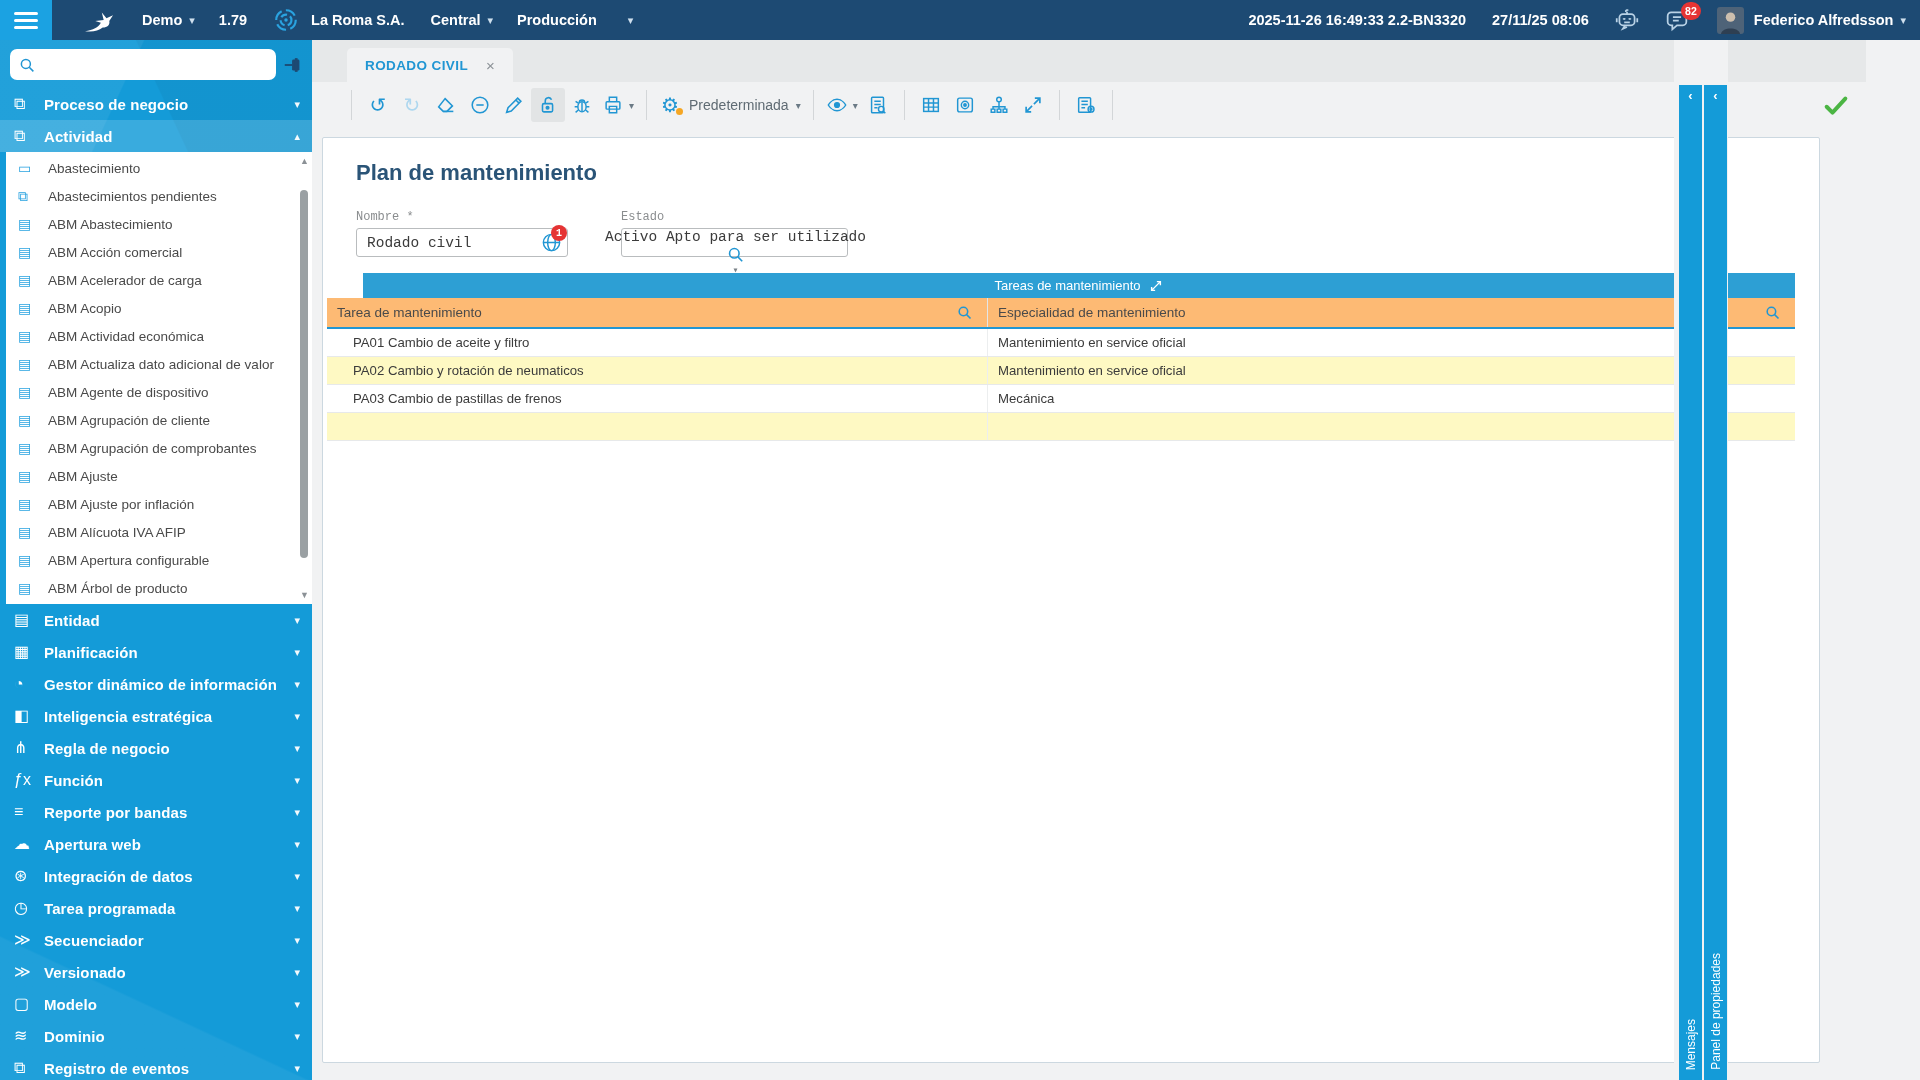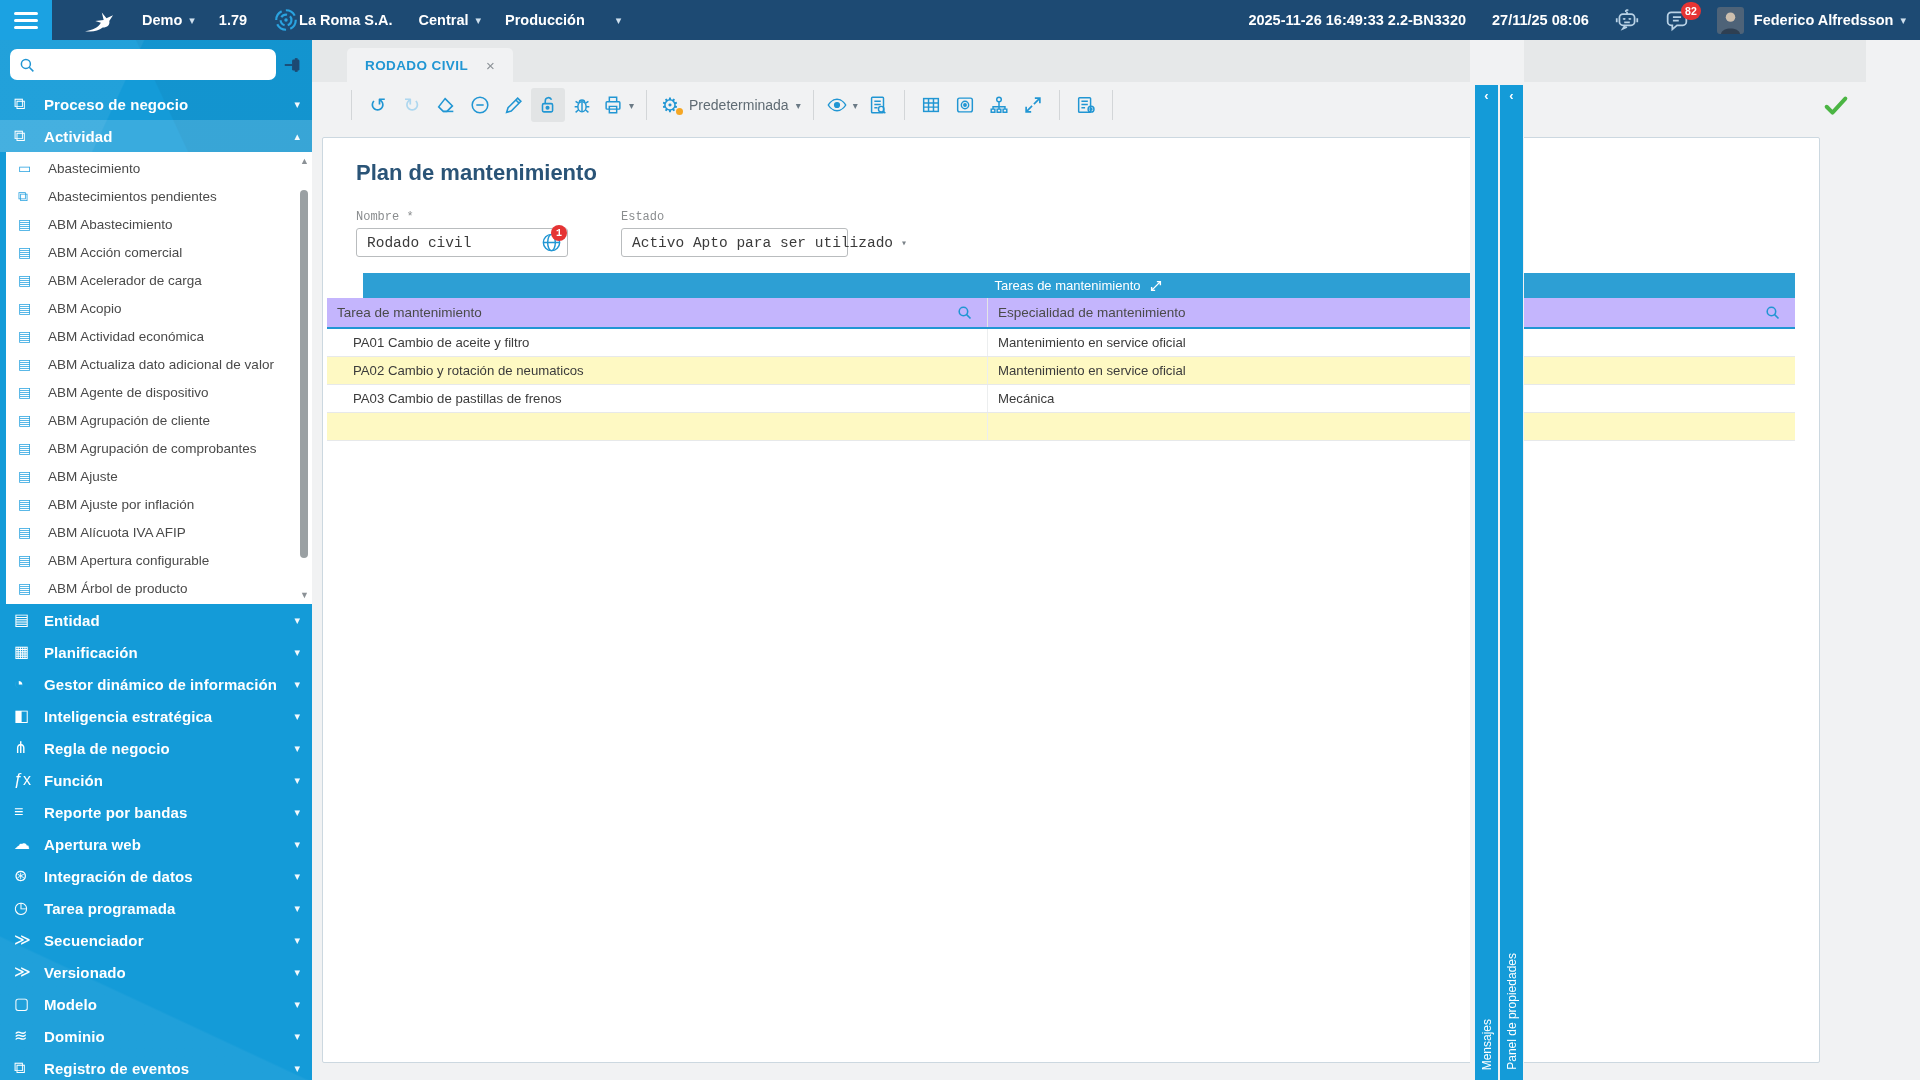--- a/index.html
+++ b/index.html
@@ -2,21 +2,21 @@
 <html><head>
 <meta charset="utf-8">
 <style>
   * { box-sizing: border-box; }
   html,body { margin:0; padding:0; }
   body {
     width:1920px; height:1080px; overflow:hidden;
     font-family:"Liberation Sans", sans-serif;
     background:#f1f2f3;
   }
-  #app { position:relative; width:1524px; height:1080px; }
+  #app { position:relative; width:1728px; height:1080px; }
 
   
   #topbar {
     position:absolute; left:0; top:0; width:1920px; height:40px;
     background:#1d4a73; color:#fff; display:flex; align-items:center;
   }
   #hamburger {
     width:52px; height:40px; background:#1ba2e2; display:flex; flex-direction:column;
     justify-content:center; align-items:center; gap:4px; cursor:pointer; flex:0 0 auto;
   }
@@ -126,36 +126,36 @@
   }
   #nombre-globe { position:absolute; right:5px; top:3px; width:23px; height:23px; color:#2196d3; }
   #nombre-globe svg { width:100%; height:100%; }
   #nombre-badge {
     position:absolute; right:-4px; top:-6px; width:16px; height:16px; background:#e53434;
     border-radius:50%; color:#fff; font-size:10px; font-weight:bold;
     display:flex; align-items:center; justify-content:center;
   }
   #estado-input {
     width:227px; height:29px; border:1px solid #b9bcbe; border-radius:3px; background:#fff;
-    display:flex; align-items:center; padding:0 8px 0 10px; cursor:pointer;
+    display:flex; align-items:center; padding:0 8px 0 10px; cursor:pointer;flex-direction:column;
   }
   #estado-value { flex:1; font-size:14.5px; color:#3b3b3b; white-space:nowrap; }
   #estado-input .mag { width:19px; height:19px; color:#2196d3; margin:0 4px; }
   #estado-input .mag svg { width:100%; height:100%; }
   #estado-caret { font-size:10px; color:#7a8288; }
 
   
   #grid-panel { margin:16px 24px 0 4px; }
   #grid-band {
     height:25px; background:#2d9fd4; display:flex; align-items:center; justify-content:center;
     color:#fff; font-size:13px;margin-left:36px;
   }
   #grid-band .expand-ic { width:14px; height:14px; margin-left:9px; cursor:pointer; }
   #grid-band .expand-ic svg { width:100%; height:100%; }
-  #grid-header { display:flex; height:31px; background:#c4b5fd; border-bottom:2px solid #2196d3; }
+  #grid-header { display:flex; height:31px; background:#fdba74; border-bottom:2px solid #2196d3; }
   .gh-cell { display:flex; align-items:center; font-size:13.5px; color:#4a4a4a; padding-left:10px; }
   .gh-cell.c1 { width:660px; flex:0 0 auto; }
   .gh-cell.c2 { flex:1; border-left:1px solid #e3e5e6; }
   .gh-cell .mag { width:17px; height:17px; color:#2196d3; margin-left:auto; margin-right:14px; cursor:pointer; }
   .gh-cell .mag svg { width:100%; height:100%; }
   .trow { display:flex; height:28px; border-bottom:1px solid #e7e9ea; background:#fff; cursor:pointer; }
   .trow.alt { background:#fef9c3; }
   .tcell { display:flex; align-items:center; font-size:13.2px; color:#3b3b3b; white-space:nowrap; overflow:hidden; }
   .tcell.c1 { width:660px; flex:0 0 auto; padding-left:26px; }
   .tcell.c2 { flex:1; padding-left:10px; border-left:1px solid #eceeef; }
@@ -195,21 +195,21 @@
       <span class="caret-w">▾</span>
     </div>
     <span class="tb-item" style="margin-left:24px;">1.79</span>
     <span id="ring-logo">
       <svg viewBox="0 0 24 24" fill="none" stroke="#2aa3e0">
           <circle cx="12" cy="12" r="9" stroke-width="2" stroke-dasharray="10 4"></circle>
           <circle cx="12" cy="12" r="5" stroke-width="2" stroke-dasharray="6 3"></circle>
           <circle cx="12" cy="12" r="1.6" fill="#2aa3e0" stroke="none"></circle>
         </svg>
     </span>
-    <span class="tb-item" style="margin-left:0;">La Roma S.A.</span>
+    <span class="tb-item" style="margin-left:12px;">La Roma S.A.</span>
     <div class="tb-group" style="margin-left:26px;">
       <span class="tb-item">Central</span>
       <span class="caret-w">▾</span>
     </div>
     <div class="tb-group" style="margin-left:24px;gap:24px;">
       <span class="tb-item">Producción</span>
       <span class="caret-w">▾</span>
     </div>
 
     <div id="topbar-right">

